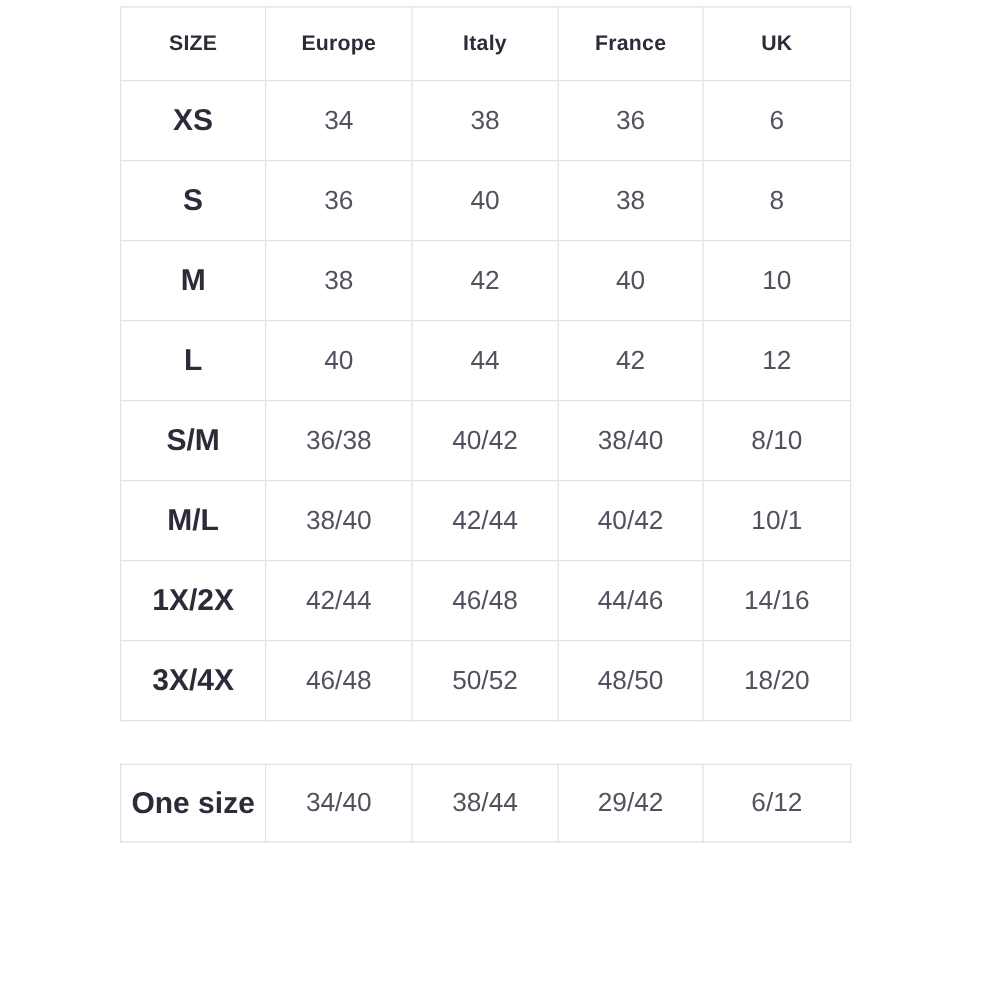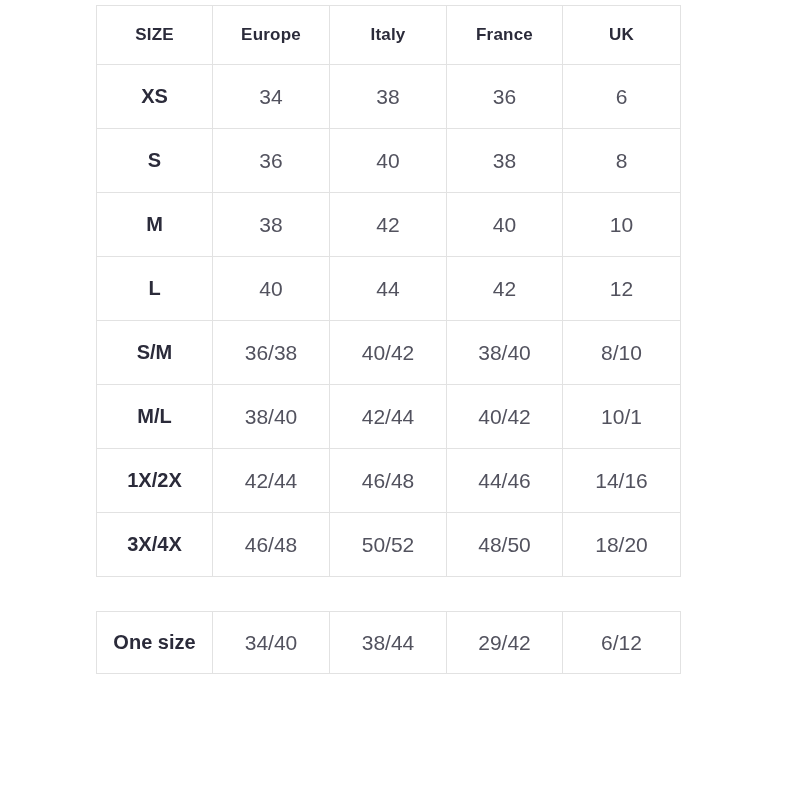--- a/index.html
+++ b/index.html
@@ -45,21 +45,21 @@
     color: #2b2b3a;
     letter-spacing: 0.2px;
   }
   tbody td {
     height: 63px;
     font-size: 21px;
     font-weight: 400;
     color: #52525e;
   }
   td.label-cell {
-    font-size: 20px;
+    font-size: 24px;
     font-weight: 700;
     color: #2b2b3a;
   }
   .special-table {
     margin-top: 34px;
   }
   .special-table tbody td {
     height: 61px;
   }
 </style>

